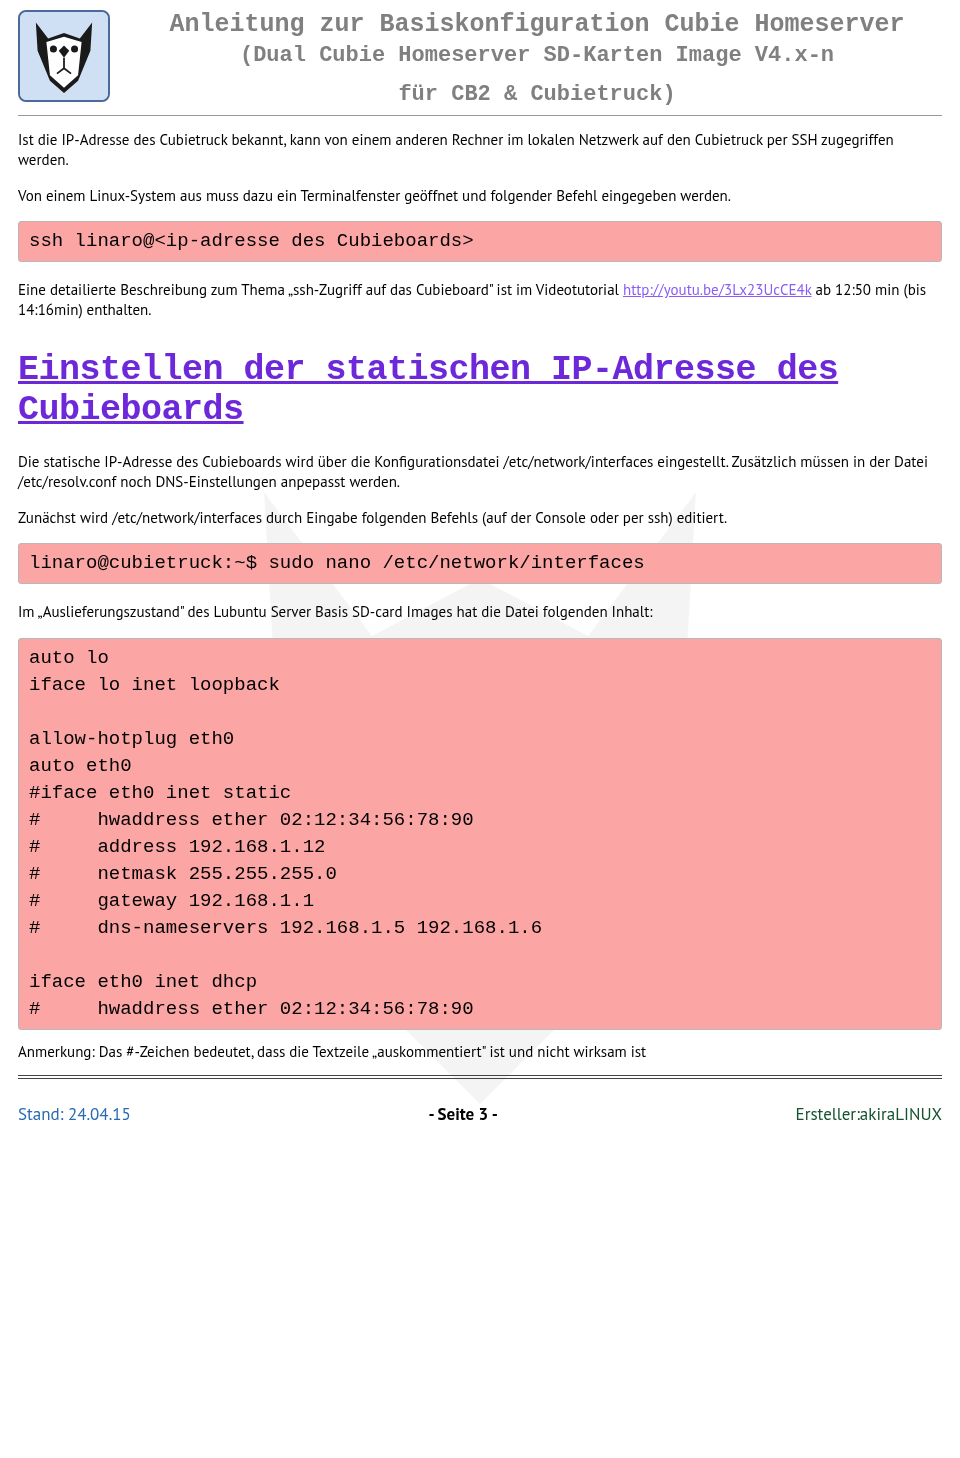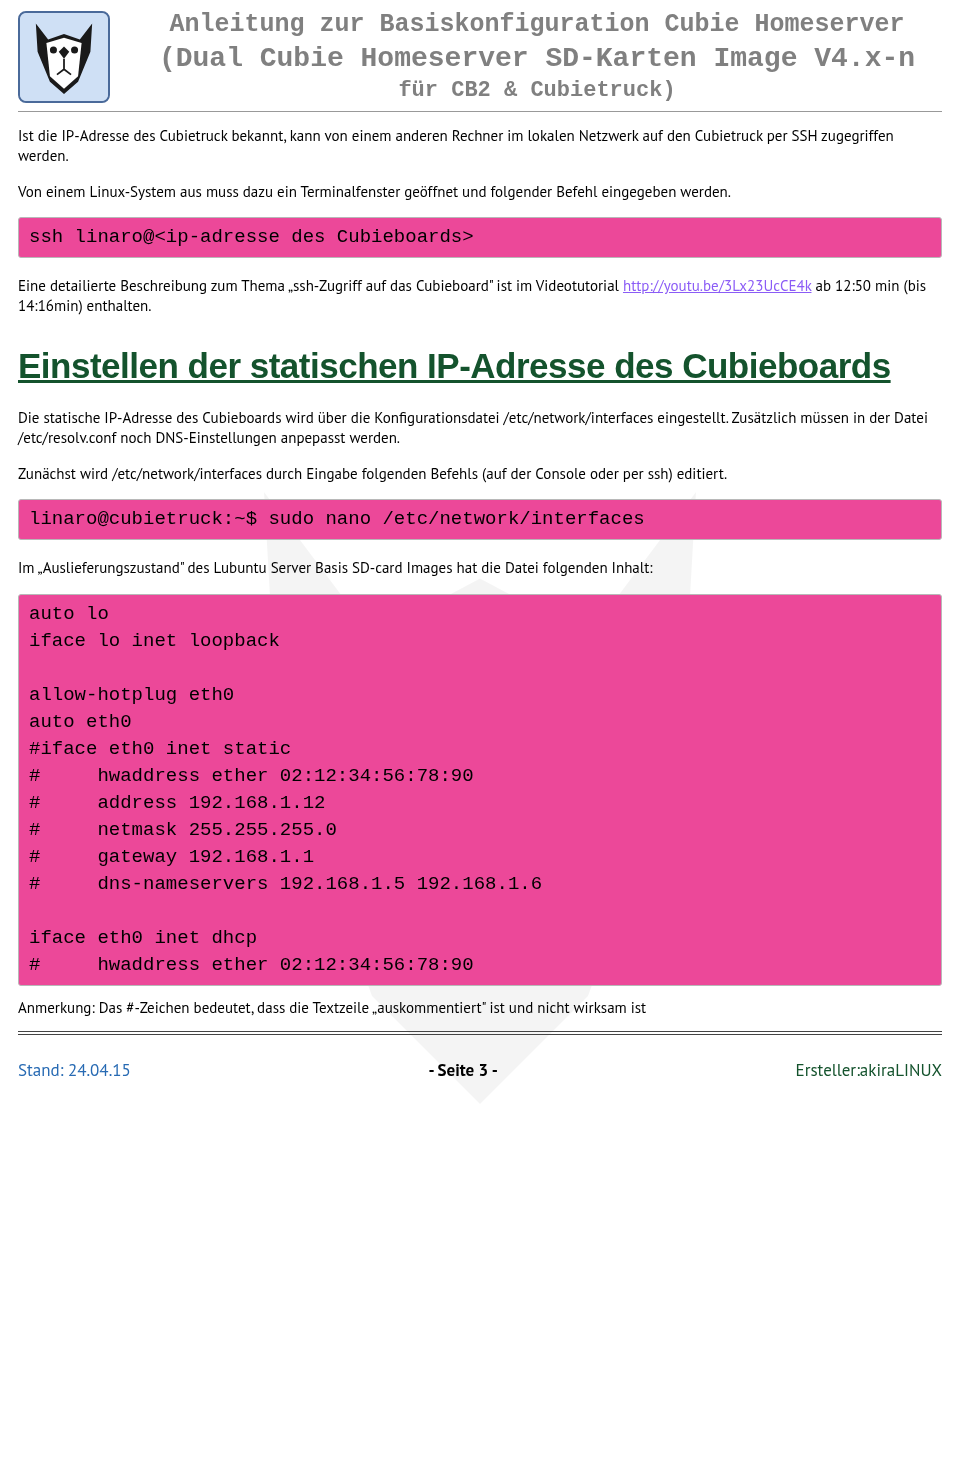--- a/index.html
+++ b/index.html
@@ -28,21 +28,21 @@
     pointer-events: none;
     opacity: 0.04;
     z-index: 0;
   }
   .content {
     position: relative;
     z-index: 1;
   }
   .header {
     display: flex;
-    align-items: center;
+    align-items: flex-start;
     gap: 22px;
     margin-bottom: 8px;
   }
   .logo {
     width: 88px;
     height: 88px;
     border: 2px solid #4a6a9a;
     border-radius: 8px;
     background: #cfe0f5;
     flex: 0 0 auto;
@@ -53,53 +53,53 @@
     display: block;
   }
   .title-block {
     flex: 1;
     text-align: center;
     font-family: "Courier New", Courier, monospace;
     font-weight: bold;
     color: #808080;
   }
   .title-line1 { font-size: 25px; margin-bottom: 4px; }
-  .title-line2 { font-size: 28px; margin-bottom: 4px; }
+  .title-line2 { font-size: 22px; margin-bottom: 14px; }
   .title-line3 { font-size: 22px; }
   hr.hdr-rule {
     border: none;
     border-top: 1px solid #999999;
     margin: 6px 0 14px 0;
   }
   p {
     font-size: 15px;
     line-height: 1.32;
     margin: 0 0 16px 0;
   }
   a.inline-link {
     color: #8b5cf6;
   }
   .codeblock {
-    background: #ec4899;
+    background: #fca5a5;
     border: 1px solid #b8b8b8;
     border-radius: 3px;
     padding: 6px 10px;
     font-family: "Courier New", Courier, monospace;
     font-size: 19px;
     line-height: 1.42;
     white-space: pre;
     color: #000000;
     margin: 0 0 18px 0;
     overflow: hidden;
   }
   h2.section-heading {
-    font-family: Liberation Sans, sans-serif;
+    font-family: Liberation Mono, monospace;
     font-weight: bold;
     font-size: 35px;
-    color: #14532d;
+    color: #6d28d9;
     text-decoration: underline;
     margin: 30px 0 22px 0;
     letter-spacing: -0.5px;
   }
   .footer-rules {
     border-top: 4px double #444444;
     height: 0;
     margin-top: 14px;
     margin-bottom: 24px;
   }

